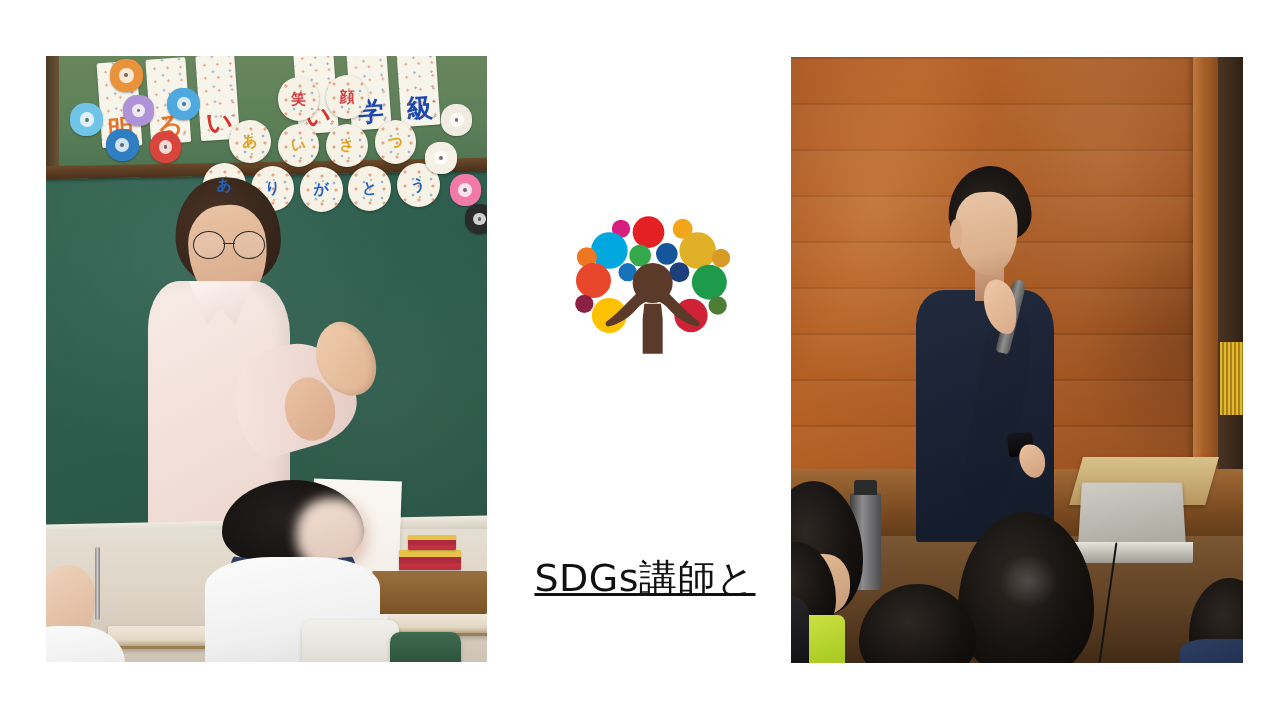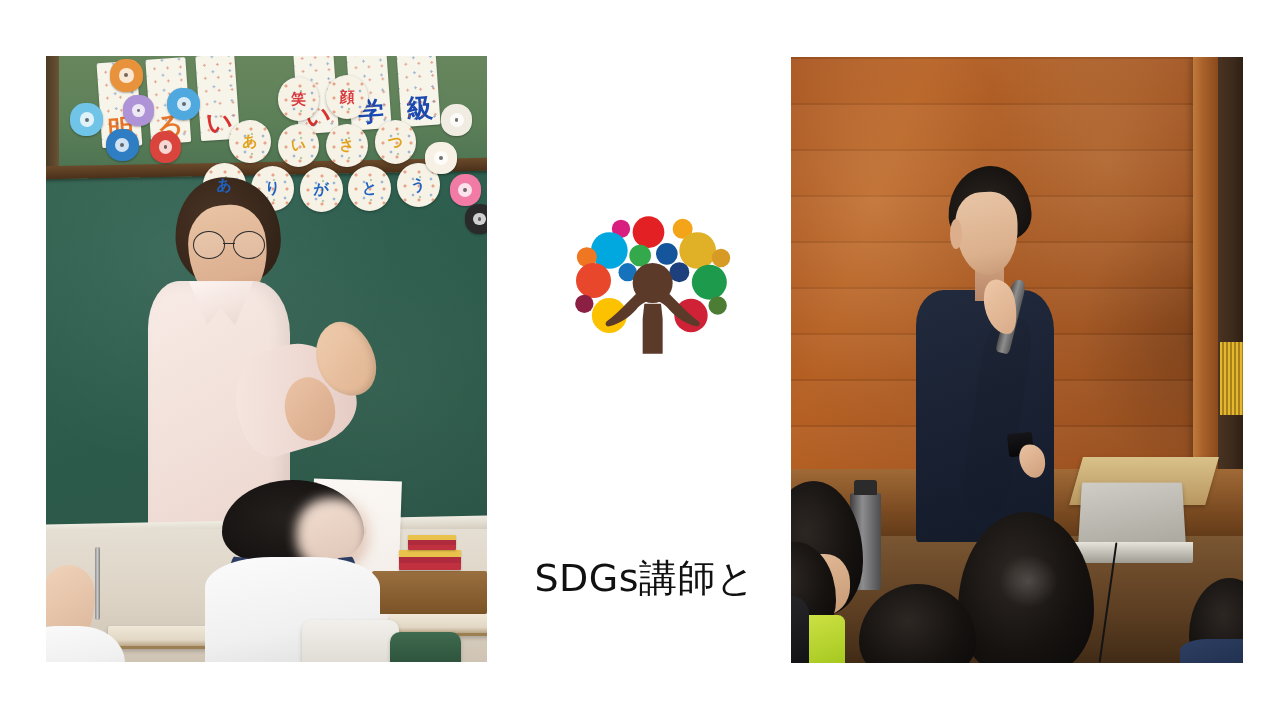--- a/index.html
+++ b/index.html
@@ -485,21 +485,21 @@
     top: 444px;
     width: 280px;
     text-align: center;
     color: #111111;
     font-family: "DejaVu Sans", "Liberation Sans", sans-serif;
     font-size: 38px;
     line-height: 1.42;
     letter-spacing: 0.5px;
     white-space: pre;
   }
-  #caption .cline { display: block; }
+  #caption .cline { display: block; text-decoration: underline; }
 </style>
 </head>
 <body>
 
 <div class="slide">
 
   <div class="photo" id="photo-left">
     <div class="photo-inner">
 
       <div class="chalkboard"></div>

